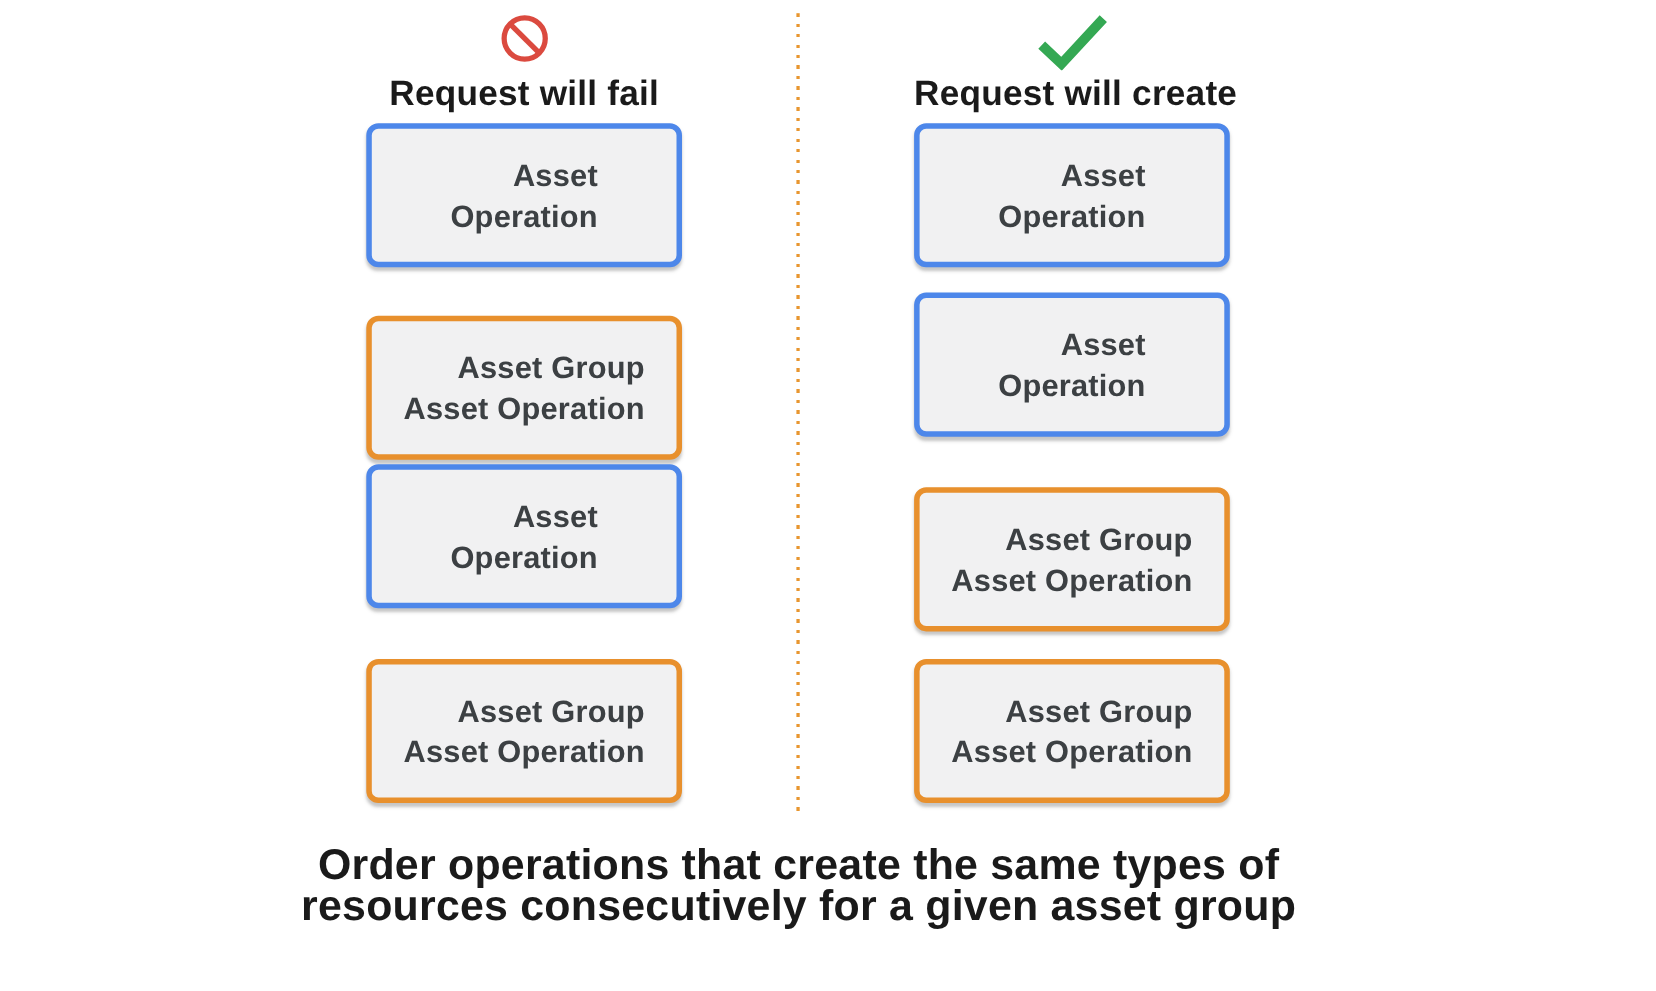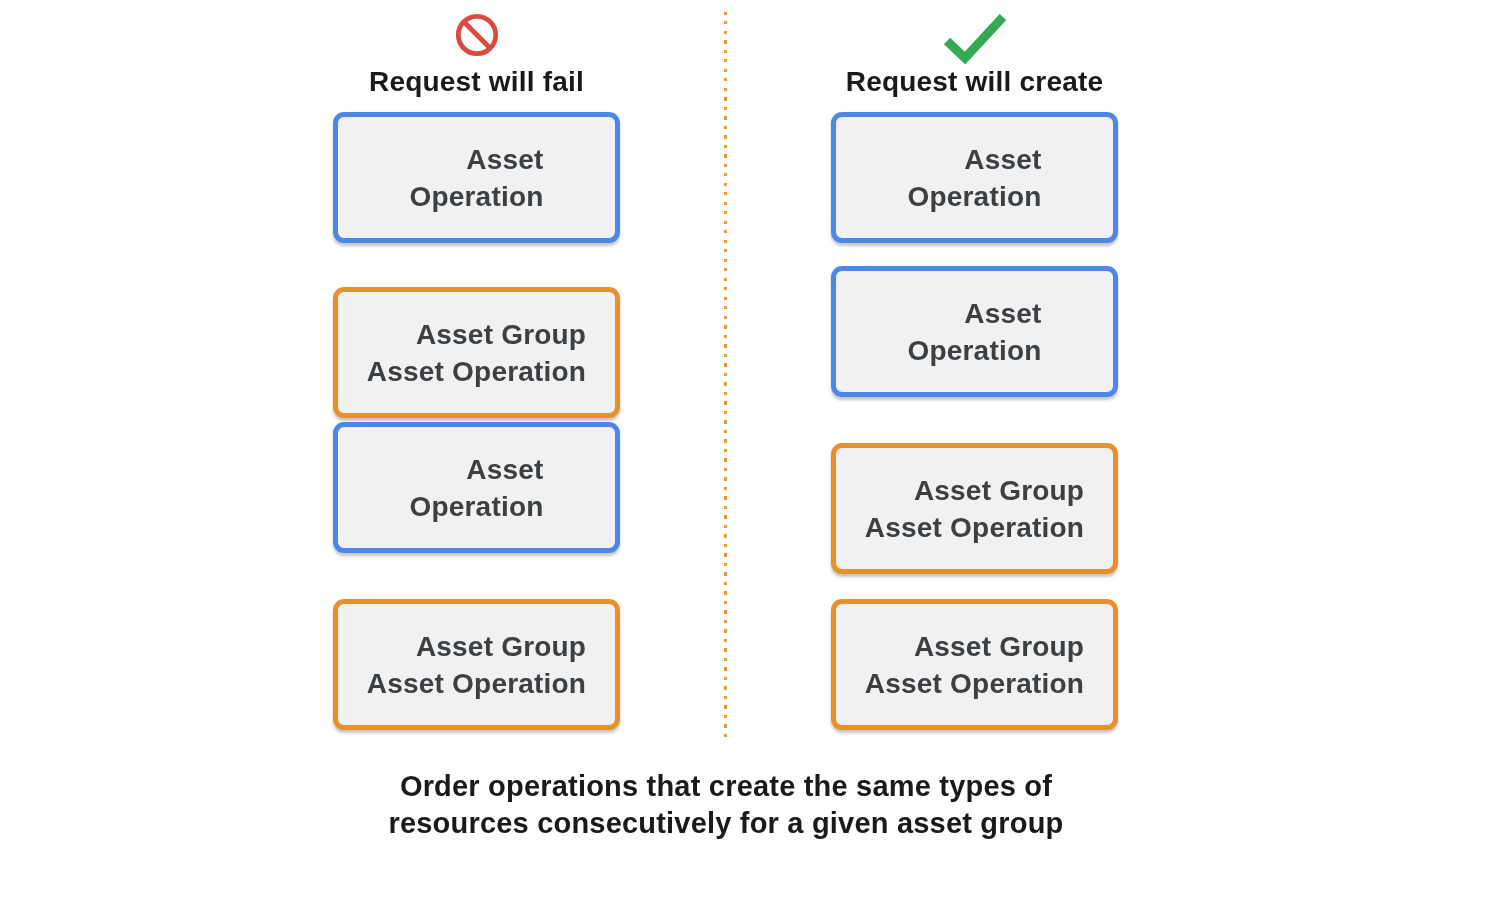--- a/index.html
+++ b/index.html
@@ -13,21 +13,21 @@
   
   .column { position: absolute; top: 0; width: 287px; height: 760px; }
   .column.left  { left: 333px; }
   .column.right { left: 831px; }
 
   
   .col-header { position: absolute; top: 12px; left: 0; width: 100%; text-align: center; }
   .col-header .icon-wrap { height: 52px; display: flex; align-items: flex-start; justify-content: center; }
   .col-header .hdr-label {
     margin-top: 2px;
-    font-size: 28px; font-weight: 700; color: var(--heading-text, #1a1a1a);
+    font-size: 32px; font-weight: 700; color: var(--heading-text, #1a1a1a);
     letter-spacing: 0.2px; white-space: nowrap;
   }
 
   
   .opbox {
     position: absolute; left: 0; width: 287px; height: 131px;
     background: var(--box-fill, #f1f1f2);
     border-radius: 11px; border: 5px solid transparent;
     display: flex; align-items: center; justify-content: center;
     box-shadow: 0 3px 3px rgba(90, 90, 90, 0.35);
@@ -49,21 +49,21 @@
     background: repeating-linear-gradient(
       to bottom,
       var(--divider-orange, #e8962f) 0px, var(--divider-orange, #e8962f) 3px,
       transparent 3px, transparent 9.5px
     );
   }
 
   
   .caption {
     position: absolute; top: 768px; left: 0; width: 1452px; text-align: center;
-    font-size: 29px; line-height: 37px; font-weight: 700;
+    font-size: 39px; line-height: 37px; font-weight: 700;
     color: var(--heading-text, #1a1a1a); letter-spacing: 0.2px;
   }
 
   svg { display: block; }
 </style>
 </head>
 <body>
 
 <div class="canvas">
 

